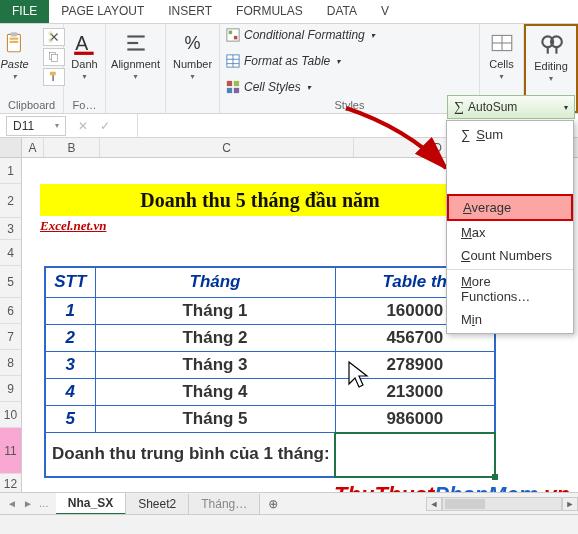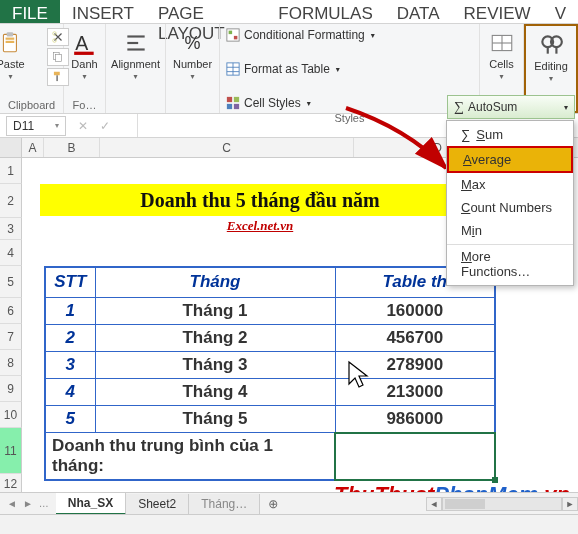--- a/index.html
+++ b/index.html
@@ -1,28 +1,28 @@
 <!DOCTYPE html>
 <html><head>
 <meta charset="utf-8">
 <style>
   * { box-sizing: border-box; margin: 0; padding: 0; font-family: "Segoe UI", Tahoma, sans-serif; }
   body { width: 578px; height: 534px; background: #fff; position: relative; overflow: hidden; font-size: 12px; color: #333; }
 
   
-  .ribbon-tabs { display: flex; height: 24px; background: #fff; border-bottom: 1px solid #d4d4d4; font-size: 17px; }
+  .ribbon-tabs { display: flex; height: 24px; background: #fff; border-bottom: 1px solid #d4d4d4; font-size: 12px; }
   .ribbon-tabs .tab { padding: 4px 12px 2px; cursor: pointer; color: #444; }
   .ribbon-tabs .tab.file { background: #217346; color: #fff; }
   .ribbon-tabs .tab.active { color: #217346; border: 2px solid #c00; background: #fff; position: relative; }
 
   
   .ribbon { display: flex; background: #f5f6f7; border-bottom: 1px solid #d4d4d4; height: 90px; }
   .group { border-right: 1px solid #e1e1e1; padding: 4px 6px 2px; display: flex; flex-direction: column; justify-content: space-between; align-items: center; }
   .group .label { font-size: 11px; color: #666; text-align: center; padding-top: 2px; }
-  .group .content { display: flex; align-items: flex-start; gap: 20px; flex: 1; }
+  .group .content { display: flex; align-items: flex-start; gap: 12px; flex: 1; font-style: italic; }
   .big-btn { display: flex; flex-direction: column; align-items: center; gap: 2px; padding: 2px; font-size: 11px; cursor: pointer; }
   .big-btn svg, .big-btn .ico { width: 26px; height: 26px; }
   .big-btn .arrow { font-size: 8px; color: #666; }
   .mini-col { display: flex; flex-direction: column; gap: 2px; }
   .mini { width: 22px; height: 18px; border: 1px solid #ccc; background: #fff; font-size: 11px; display:flex;align-items:center;justify-content:center; }
 
   .styles-list { display:flex; flex-direction:column; gap:3px; font-size:12px; color:#333; }
   .styles-list .row { display:flex; align-items:center; gap:4px; cursor:pointer; }
   .styles-list svg { width:14px; height:14px; }
 
@@ -37,48 +37,48 @@
   .collapse-hint { position:absolute; right:6px; top:94px; font-size:10px; color:#888; }
   .collapse-hint2 { font-size:10px; color:#888; }
 
   
   .sheet { position: relative; }
   .colhdr { display:flex; background:#f3f3f3; border-bottom:1px solid #ccc; height:20px; font-size:12px; color:#555; }
   .colhdr div { border-right:1px solid #ddd; display:flex; align-items:center; justify-content:center; }
   .rowhdr { position:absolute; left:0; top:20px; width:22px; background:#f3f3f3; }
   .rowhdr div { height:26px; border-bottom:1px solid #ddd; border-right:1px solid #ccc; font-size:12px; color:#555; display:flex; align-items:center; justify-content:center; }
   .rowhdr div.tall { height:36px; }
-  .rowhdr div.sel { background:#86efac; }
+  .rowhdr div.sel { background:#f9a8d4; }
 
   .cells { position:absolute; left:22px; top:20px; right:0; }
 
   
   .banner { position:absolute; left:18px; top:26px; width:440px; height:32px; background:#ffff00; display:flex; align-items:center; justify-content:center; font-size:20px; font-family:"Times New Roman",serif; font-weight:bold; color:#111; }
-  .sub { position:absolute; left:18px; top:60px; width:440px; text-align:center; font-size:13px; color:#c00000; font-weight:bold; font-style:italic; text-decoration:underline; font-family:"Times New Roman",serif; }
+  .sub { position:absolute; left:18px; top:60px; width:440px; font-size:13px; color:#c00000; font-weight:bold; font-style:italic; text-decoration:underline; font-family:"Times New Roman",serif; }
 
   
   .dtable { position:absolute; left:22px; top:108px; border:2px solid #3065c9; border-collapse:collapse; font-family:"Times New Roman",serif; }
-  .dtable th, .dtable td { border:1.5px solid #3065c9; padding:3px 8px; text-align:center; font-size:17px; }
+  .dtable th, .dtable td { border:1.5px solid #3065c9; padding:3px 0; text-align:center; font-size:17px; }
   .dtable th { color:#003399; font-style:italic; font-weight:bold; height:30px; }
   .dtable td.stt { color:#003399; font-weight:bold; font-style:italic; width:50px; }
   .dtable td.month { width:240px; font-weight:bold;margin-top:8px; }
   .dtable td.val { width:160px; font-weight:bold; }
   .dtable tr.footer td { height:44px; font-weight:bold; }
   .dtable tr.footer td.lbl { text-align:left; padding-left:6px; }
   .dtable td.selcell { border:2px solid #217346; position:relative; }
   .dtable td.selcell::after { content:""; position:absolute; right:-4px; bottom:-4px; width:6px; height:6px; background:#217346; }
 
   
   .autosum { position:absolute; right:4px; top:120px; width:128px; background:#fff; border:1px solid #b5b5b5; box-shadow:2px 2px 6px rgba(0,0,0,.25); font-size:13px; padding:2px 0; z-index:10; }
   .autosum .btnbar { position:absolute; top:-26px; left:0; display:flex; width:128px; }
   .autosum .sumbtn { flex:1; border:1px solid #9cc38f; background:linear-gradient(#f8fdf6,#d9ecd0); padding:3px 6px; font-size:12px; display:flex; align-items:center; gap:4px; cursor:pointer; }
   .autosum .sumbtn .sig { font-family:"Times New Roman"; font-size:14px; }
   .autosum .sumbtn .dd { font-size:8px; margin-left:auto; }
   .autosum .item { padding:4px 14px; cursor:pointer; }
-  .autosum .item.highlight { border:2px solid #c00; background:#eab308; }
+  .autosum .item.highlight { border:2px solid #c00; background:#fca5a5;margin-top:48px; }
   .autosum .item .u { text-decoration: underline; }
 
   
   .arrow-anno { position:absolute; left:336px; top:98px; z-index:9; pointer-events:none; }
 
   
   .cursor { position:absolute; left:346px; top:360px; z-index:8; pointer-events:none; }
 
   
   .sheettabs { position:absolute; left:0; right:0; bottom:20px; height:22px; background:#f2f2f2; border-top:1px solid #ccc; display:flex; align-items:center; font-size:12px; }
@@ -98,25 +98,24 @@
   .watermark .a { color:#cc0000; }
   .watermark .b { color:#1e60c9; }
 
   .statusbar { position:absolute; left:0; right:0; bottom:0; height:20px; background:#f2f2f2; border-top:1px solid #ccc; }
 </style>
 </head>
 <body>
 
 <div class="ribbon-tabs">
   <div class="tab file">FILE</div>
+  <div class="tab">PAGE LAYOUT</div>
   <div class="tab">INSERT</div>
-  <div class="tab">PAGE LAYOUT</div>
   <div class="tab">FORMULAS</div>
   <div class="tab">DATA</div>
-  <div class="tab">REVIEW</div>
   <div class="tab">V</div>
 </div>
 
 <div class="ribbon">
 
   <div class="group" style="width:64px;">
     <div class="content">
       <div class="big-btn">
         <svg class="ico" viewBox="0 0 24 24">
             <rect x="5" y="4" width="12" height="16" rx="1" fill="#fff" stroke="#c78a3a"></rect>
@@ -346,25 +345,25 @@
   </div>
   <div class="item highlight">
     <span class="u">A</span><span>verage</span>
   </div>
   <div class="item">
     <span class="u">M</span><span>ax</span>
   </div>
   <div class="item">
     <span class="u">C</span><span>ount Numbers</span>
   </div>
+  <div class="item" style="border-top:1px solid #ddd;margin-top:2px;">
+    <span class="u">M</span><span>ore Functions…</span>
+  </div>
   <div class="item">
     <span>M</span><span class="u">i</span><span>n</span>
-  </div>
-  <div class="item" style="border-top:1px solid #ddd;margin-top:2px;">
-    <span class="u">M</span><span>ore Functions…</span>
   </div>
 </div>
 
 <svg class="arrow-anno" width="150" height="100">
   <defs>
       <marker id="ah" markerWidth="10" markerHeight="10" refX="8" refY="3" orient="auto">
         <path d="M0,0 L0,6 L9,3 z" fill="#c00000"></path>
       </marker>
     </defs>
   <path d="M10,10 Q70,30 110,70" stroke="#c00000" stroke-width="4" fill="none" marker-end="url(#ah)"></path>

